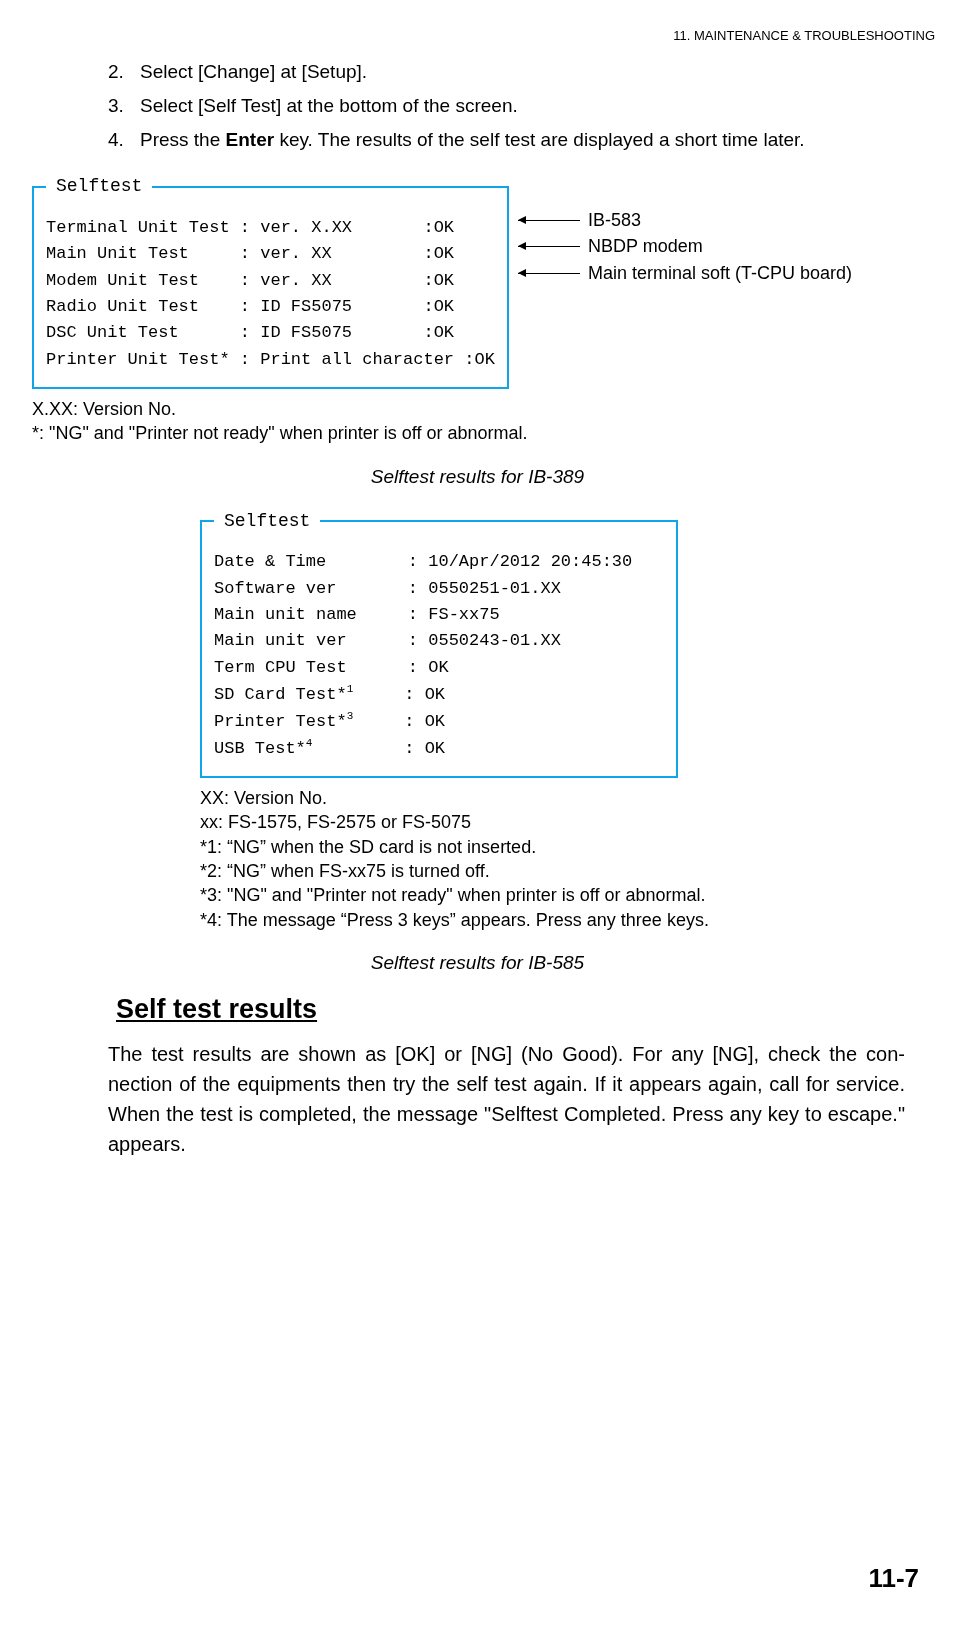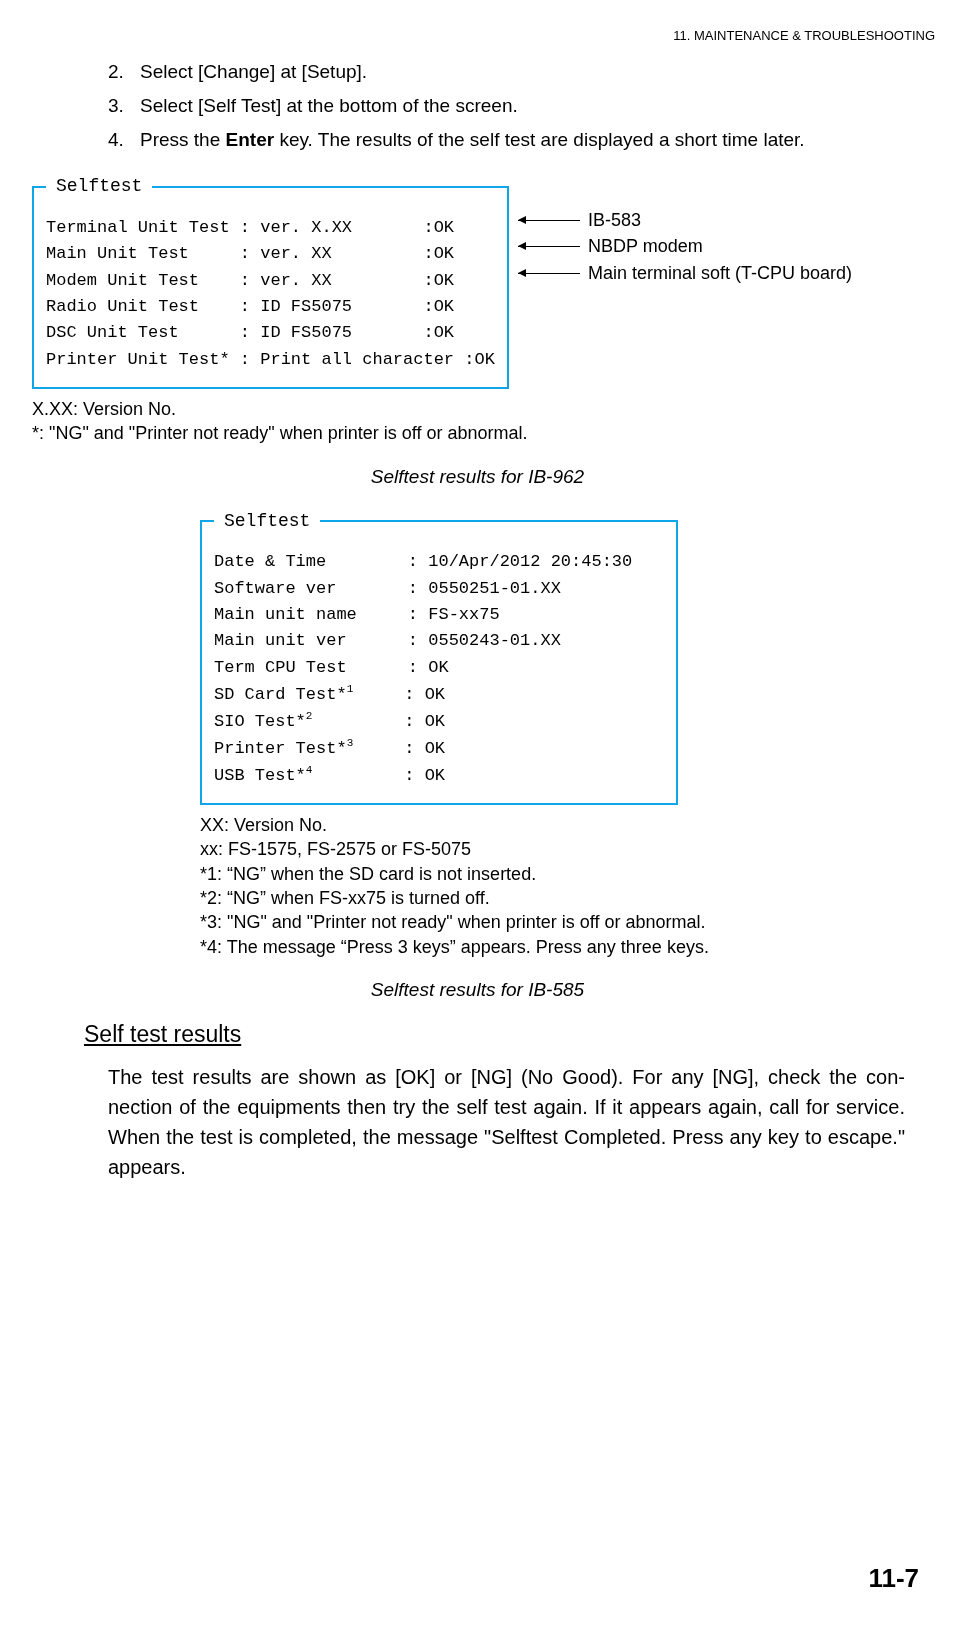--- a/index.html
+++ b/index.html
@@ -82,24 +82,24 @@
     .caption { text-align:center; font-style:italic; font-size:19px; margin: 20px 0; }
     .fig2-wrap { margin: 20px 0 8px 180px; }
     .fig2-box { width: 478px; }
     .note2 {
       font-size: 18px;
       margin: 8px 0 0 180px;
       line-height: 1.35;
     }
     .sup { font-size: 11px; vertical-align: super; }
     .subhead {
-      font-weight: normal;
+      font-weight: bold;
       text-decoration: underline;
-      font-size: 23px;
-      margin: 20px 0 14px 64px;
+      font-size: 27px;
+      margin: 20px 0 14px 96px;
     }
     .bodytext {
       font-size: 20px;
       line-height: 1.5;
       padding: 0 30px 0 88px;
       text-align: justify;
     }
     .pagenum {
       position: absolute;
       bottom: 46px;
@@ -157,33 +157,32 @@
       <span style="margin-left:8px">Main terminal soft (T-CPU board)</span>
     </div>
   </div>
 </div>
 
 <div class="note1">
   <div>X.XX: Version No.</div>
   <div>*: "NG"  and "Printer not ready" when printer is off or abnormal.</div>
 </div>
 
-<div class="caption">Selftest results for IB-962</div>
+<div class="caption">Selftest results for IB-389</div>
 
 <div class="fig2-wrap">
   <div class="fig2-box">
     <fieldset class="selftest">
       <legend>Selftest</legend>
       <div class="monorow">Date &amp; Time        : 10/Apr/2012 20:45:30</div>
       <div class="monorow">Software ver       : 0550251-01.XX</div>
       <div class="monorow">Main unit name     : FS-xx75</div>
       <div class="monorow">Main unit ver      : 0550243-01.XX</div>
       <div class="monorow">Term CPU Test      : OK</div>
       <div class="monorow"><span>SD Card Test*</span><span class="sup">1</span><span>     : OK</span></div>
-      <div class="monorow"><span>SIO Test*</span><span class="sup">2</span><span>         : OK</span></div>
       <div class="monorow"><span>Printer Test*</span><span class="sup">3</span><span>     : OK</span></div>
       <div class="monorow"><span>USB Test*</span><span class="sup">4</span><span>         : OK</span></div>
     </fieldset>
   </div>
 </div>
 
 <div class="note2">
   <div>XX: Version No.</div>
   <div>xx: FS-1575, FS-2575 or FS-5075</div>
   <div>*1: “NG” when the SD card is not inserted.</div>

